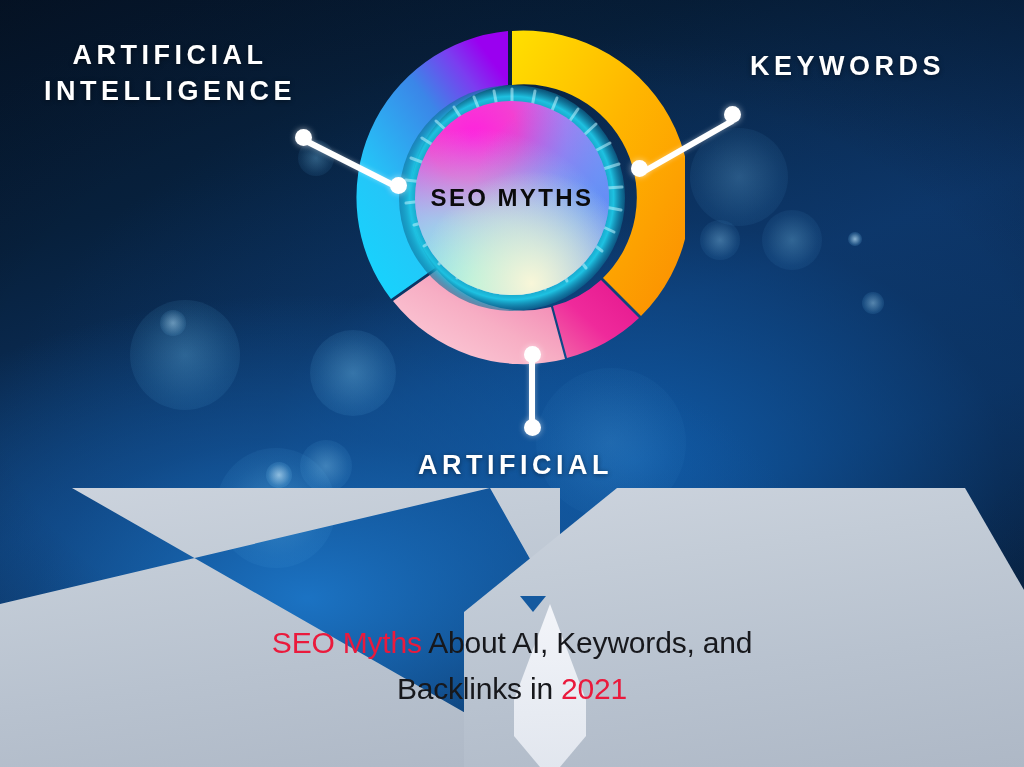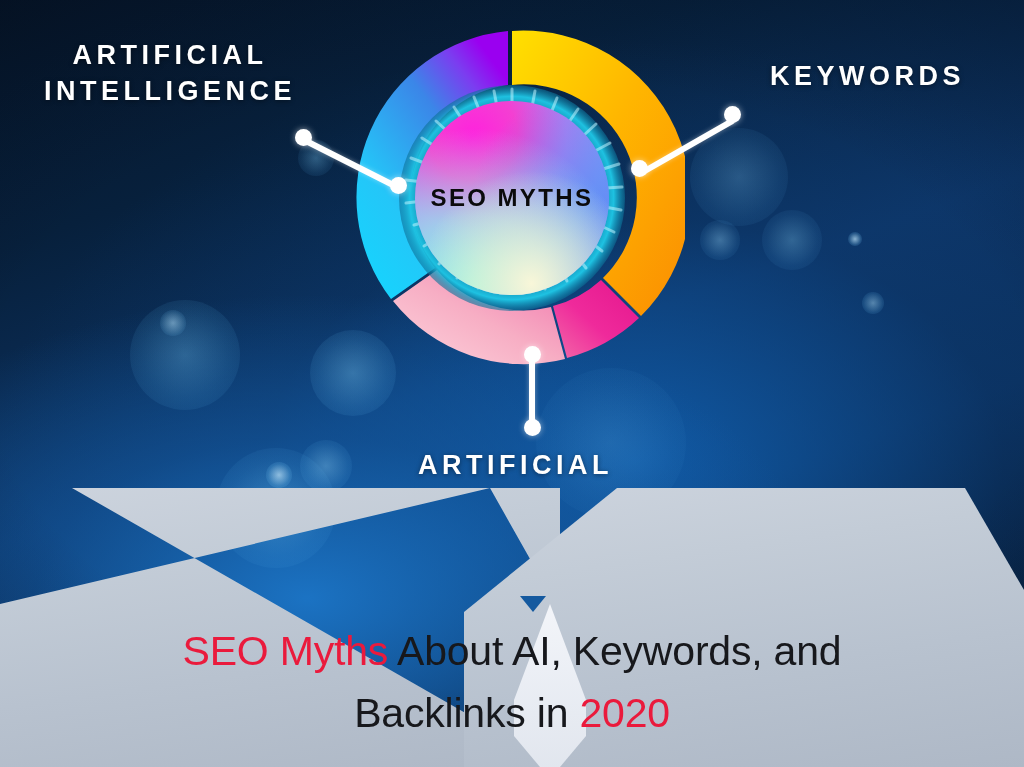--- a/index.html
+++ b/index.html
@@ -101,21 +101,21 @@
     background: #14599f;
     clip-path: polygon(0 0, 26px 0, 13px 16px);
   }
 
   
   #headline {
     position: absolute;
     left: 0; top: 620px; width: 1024px;
     text-align: center;
     font-family: "Liberation Sans", sans-serif;
-    font-size: 41px;
+    font-size: 30px;
     line-height: 1.52;
     color: #17181c;
     letter-spacing: -0.2px;
   }
   #headline .hl {
     color: #ea1a3c;
   }
 </style>
 </head>
 <body>
@@ -258,36 +258,36 @@
   <div class="node-label" style="left:38px;top:37px;text-align:center;width:264px;white-space:normal;">
     <div>ARTIFICIAL</div>
     <div>INTELLIGENCE</div>
   </div>
 
   <div class="connector">
     <div class="leg" style="left:640px;top:169px;width:108px;transform:rotate(-29.7deg);"></div>
     <div class="dot" style="left:631px;top:160px;"></div>
     <div class="dot" style="left:724px;top:106px;"></div>
   </div>
-  <div class="node-label" style="left:750px;top:58px;margin-left:20px;">
+  <div class="node-label" style="left:750px;top:48px;">
     <div>KEYWORDS</div>
   </div>
 
   <div class="connector">
     <div class="leg" style="left:529px;top:355px;width:74px;transform:rotate(90deg);"></div>
     <div class="dot" style="left:524px;top:346px;"></div>
     <div class="dot" style="left:524px;top:419px;"></div>
   </div>
   <div class="node-label" style="left:418px;top:447px;">
     <div>ARTIFICIAL</div>
   </div>
 
   <div class="panel" id="panel-left"></div>
   <div class="panel" id="panel-right"></div>
   <div id="beam-top"></div>
   <div id="beam"></div>
 
   <div id="headline">
     <span class="hl">SEO Myths</span><span> About AI, Keywords, and</span><br>
-    <span>Backlinks in </span><span class="hl">2020</span>
+    <span>Backlinks in </span><span class="hl">2021</span>
   </div>
 
 </div>
 
 </body></html>

